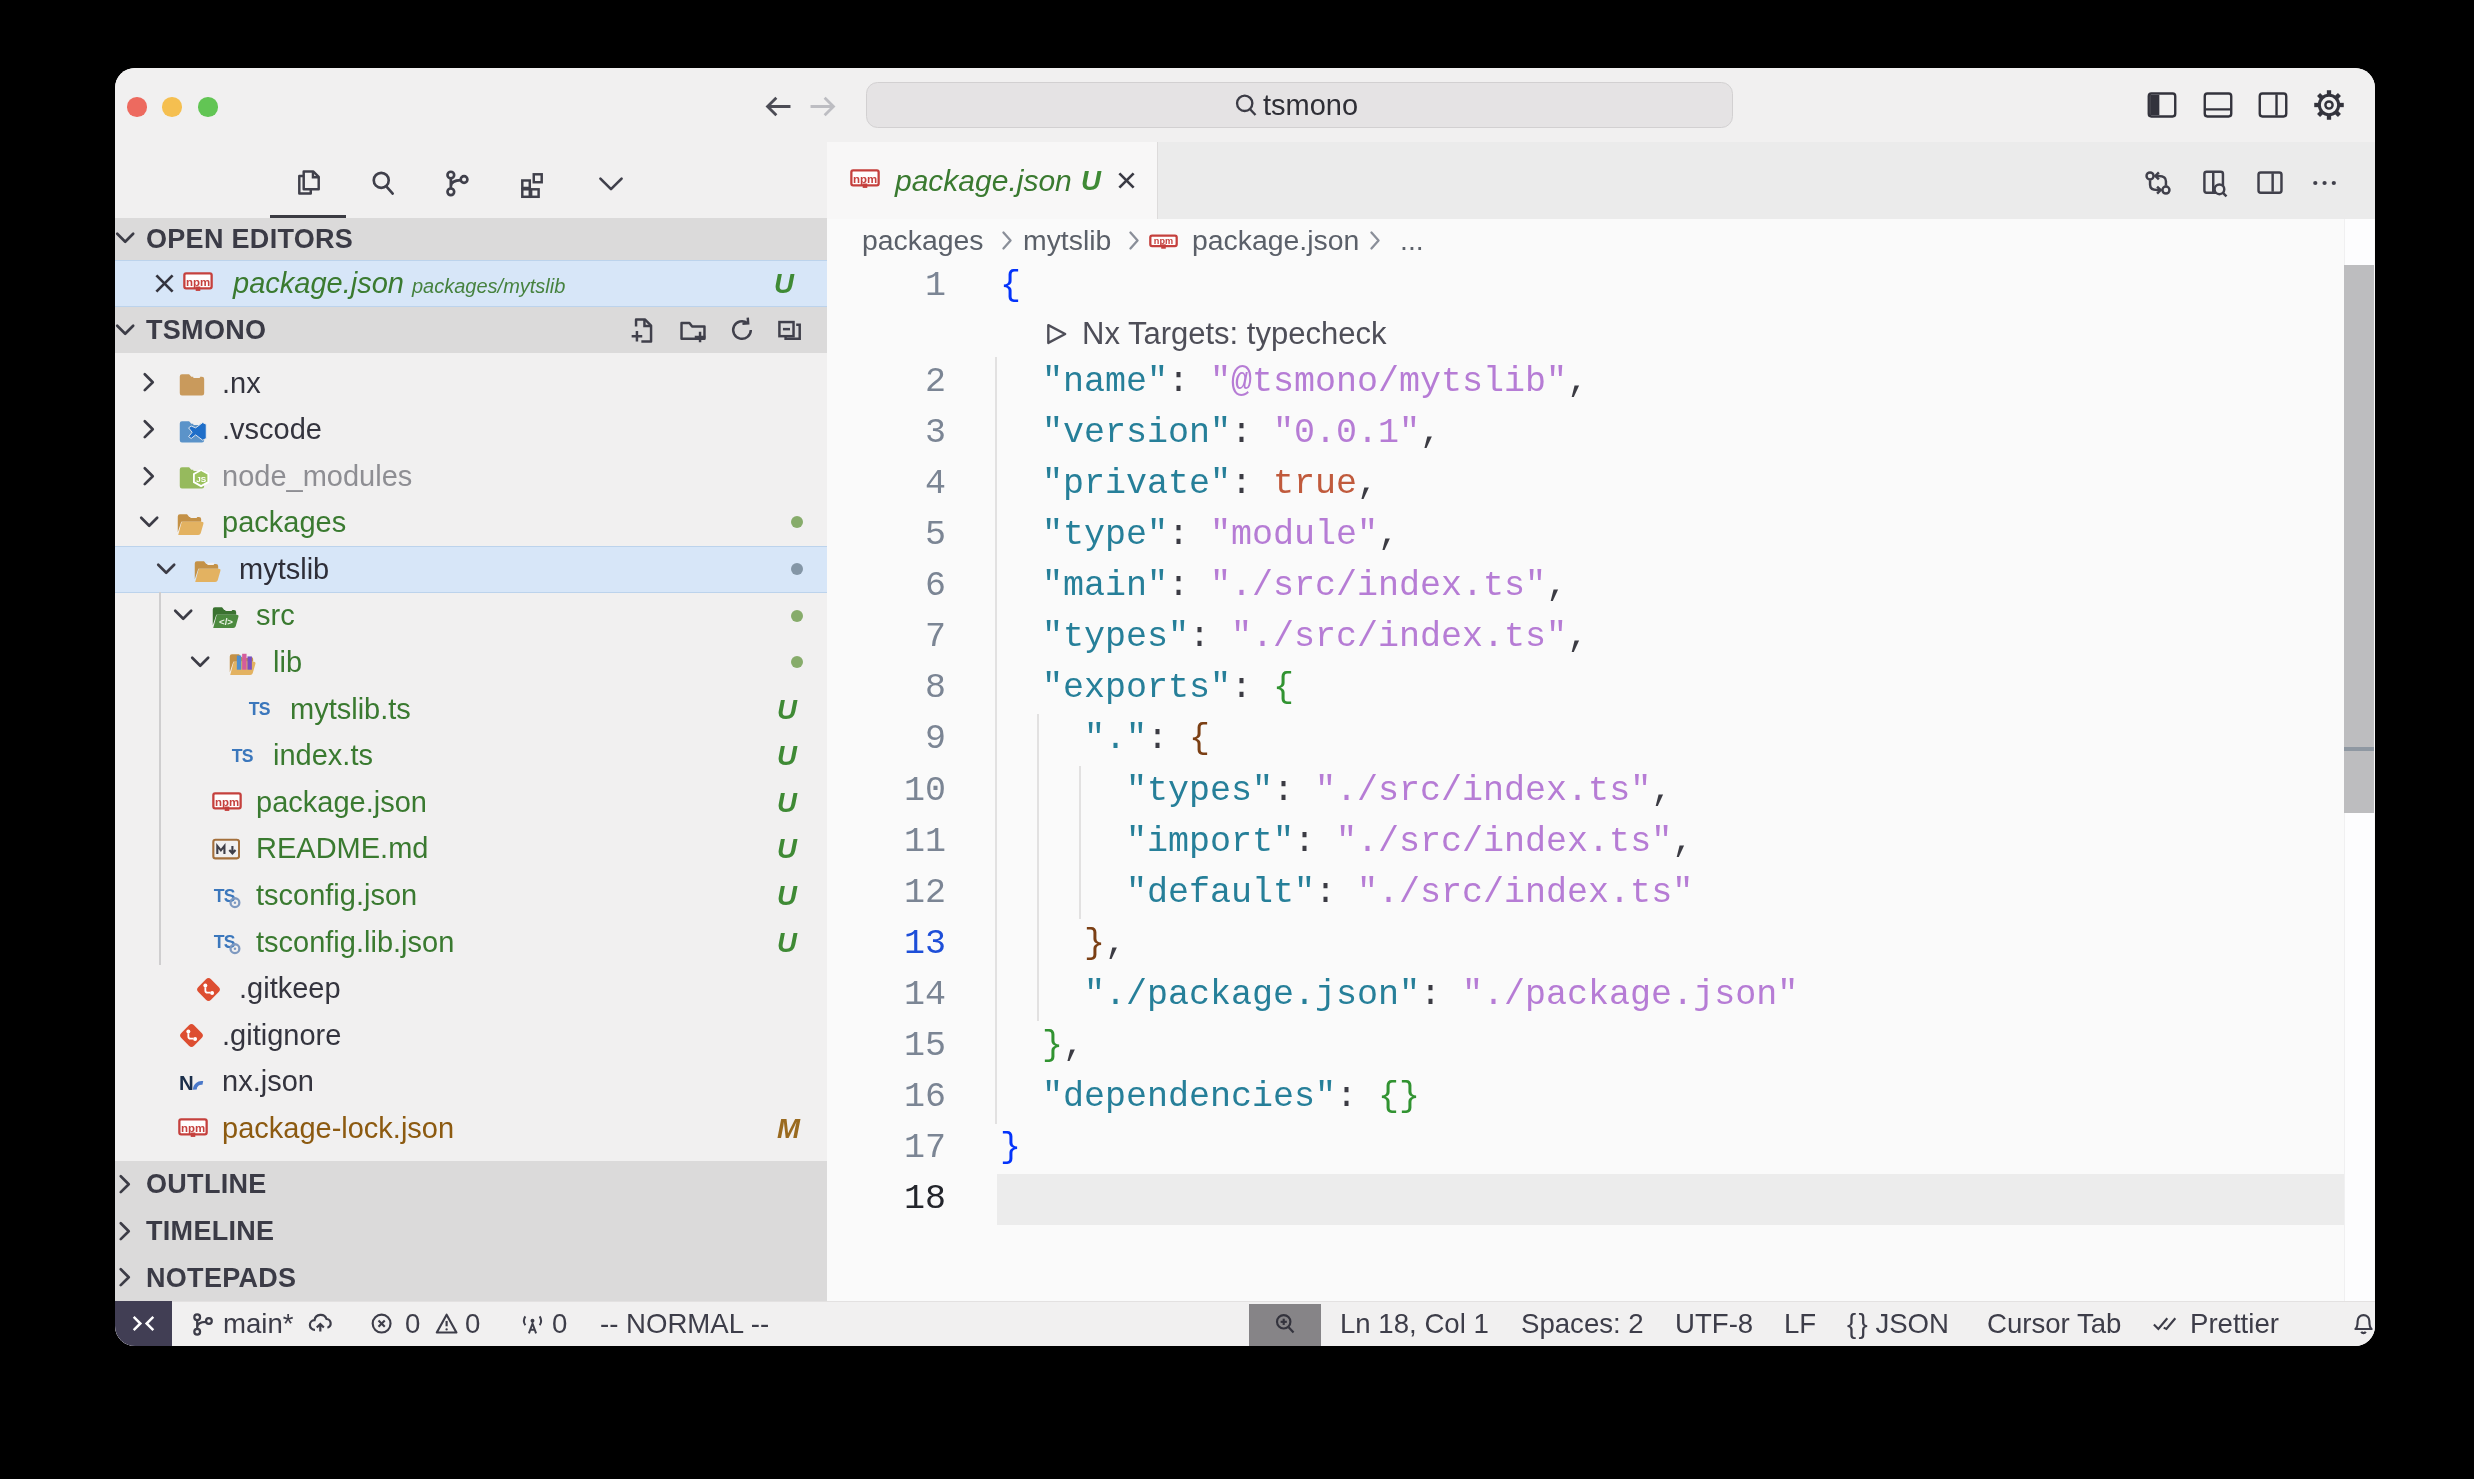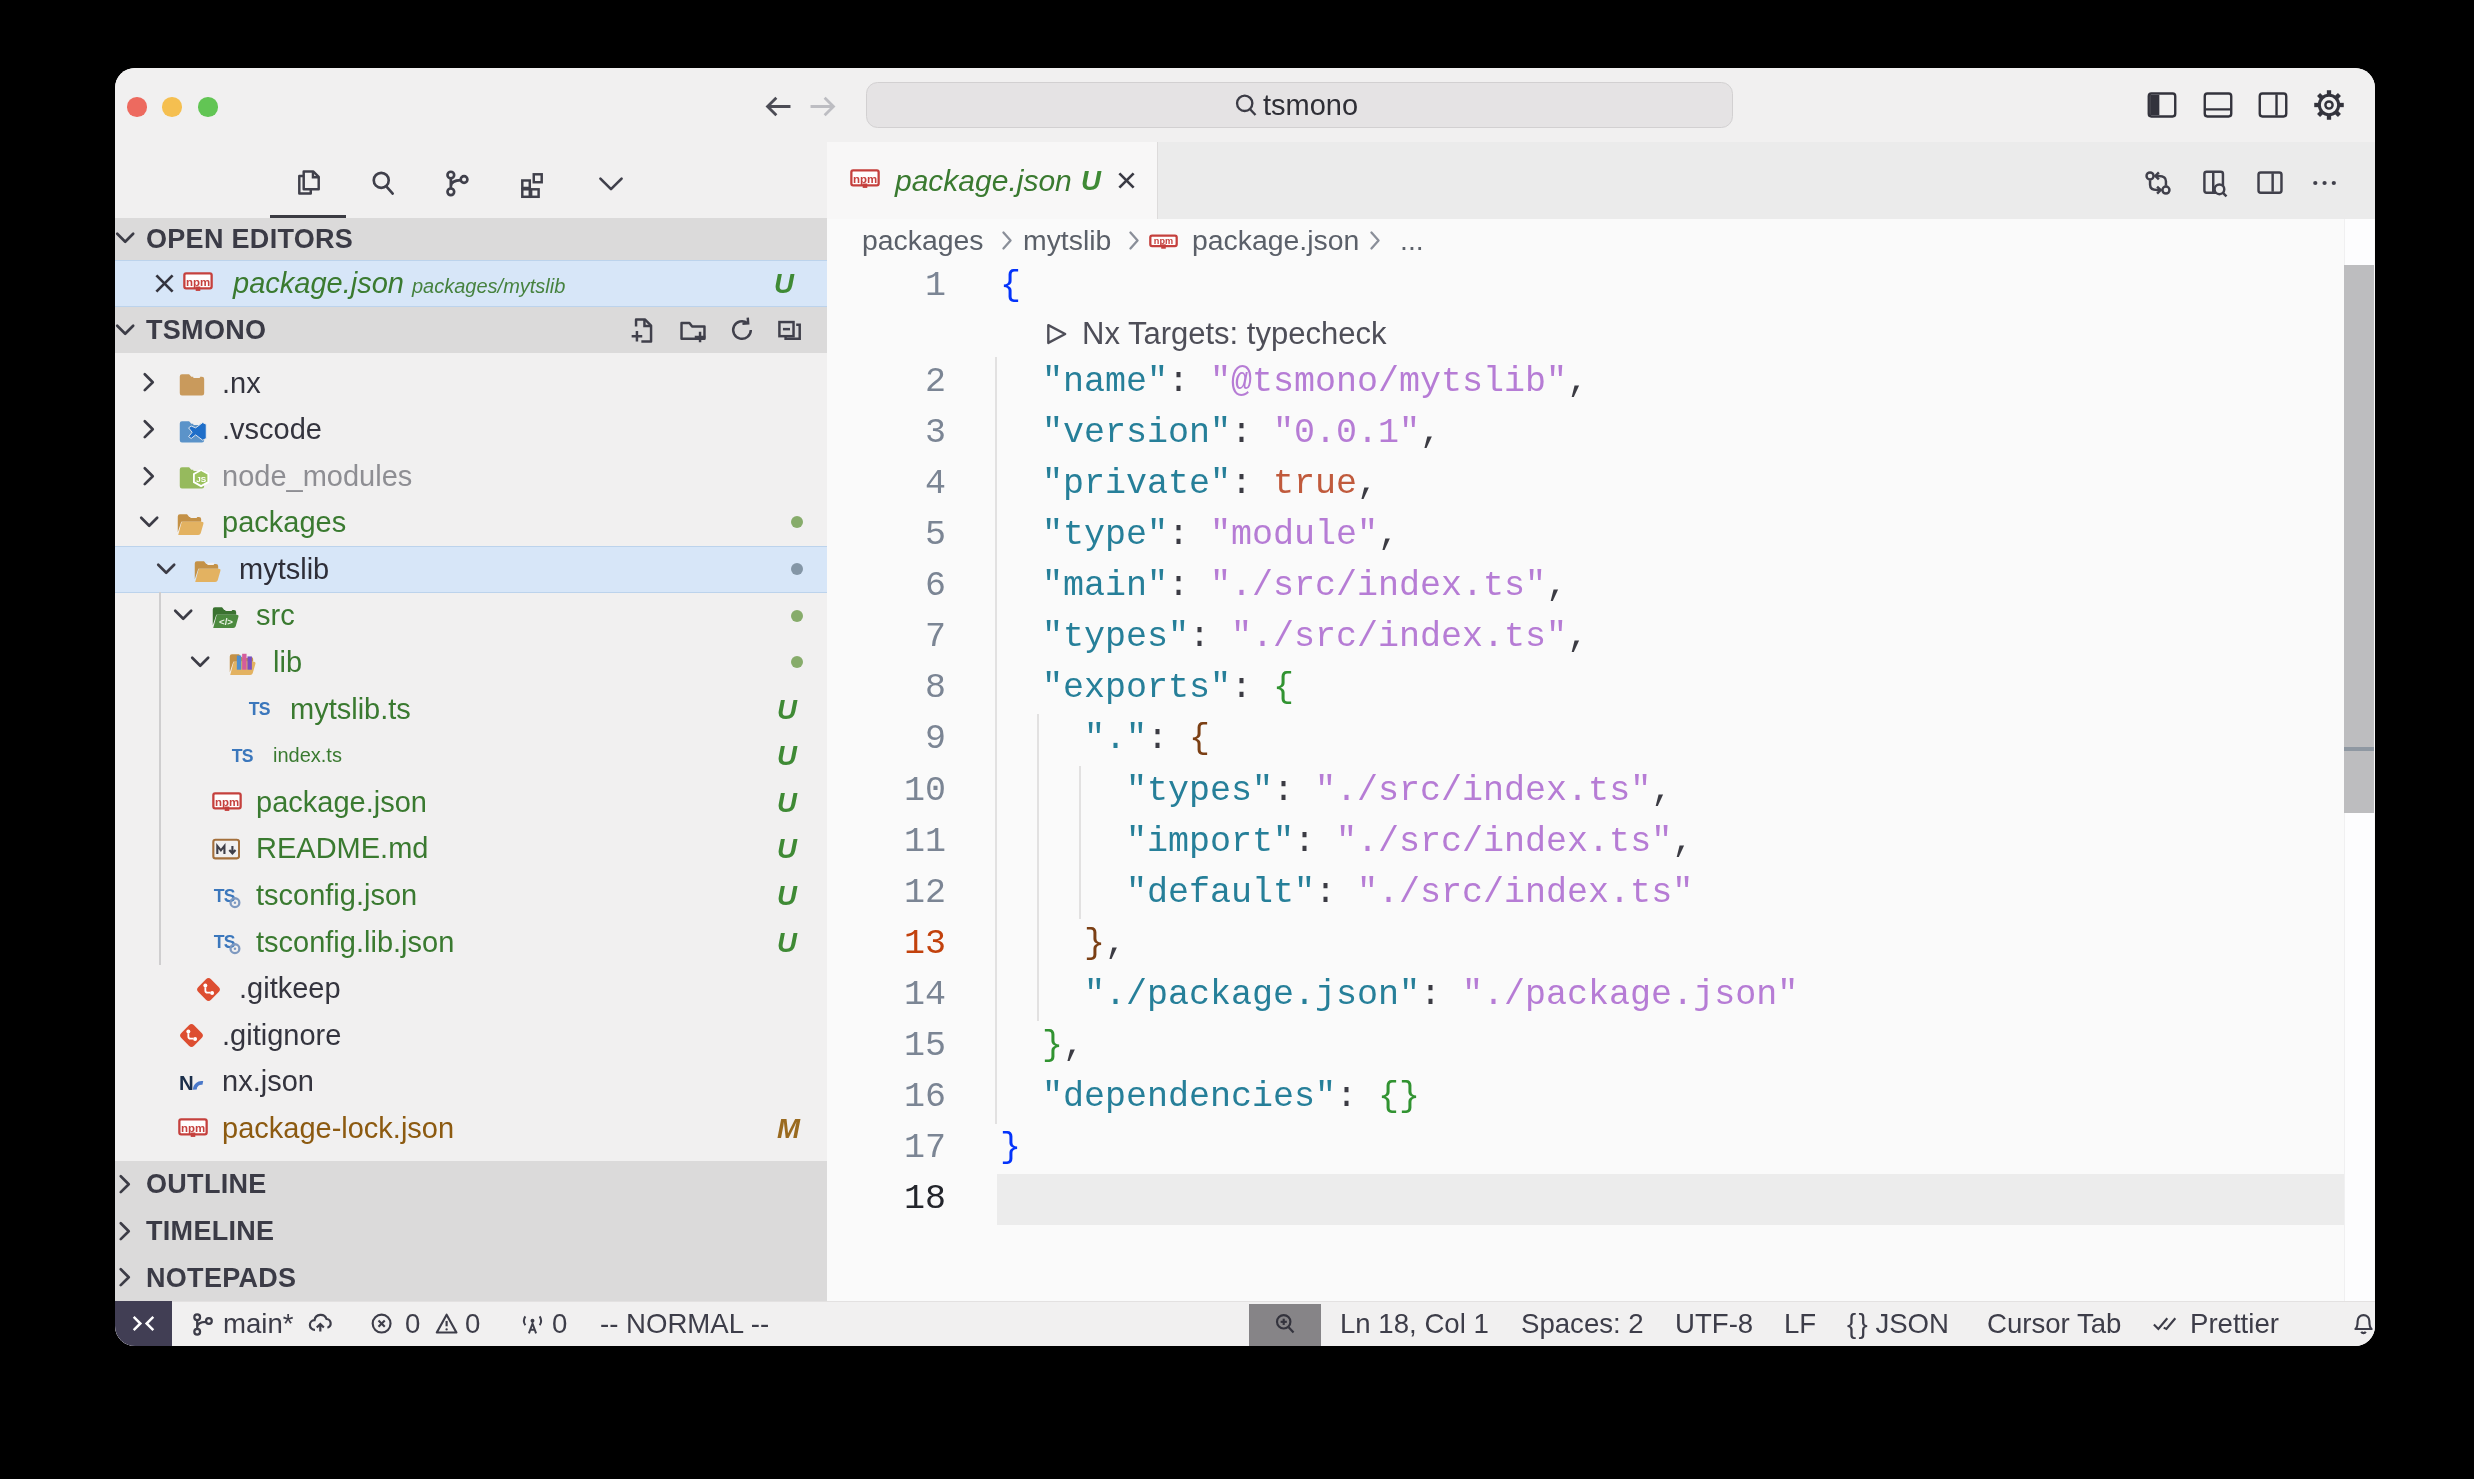--- a/index.html
+++ b/index.html
@@ -207,21 +207,21 @@
 <div class="abs" style="left:158px;top:571px;height:47px;line-height:47px;font-size:29px;color:#3a7a30">lib</div>
 <div class="abs" style="left:676px;top:588px;width:12.4px;height:12.4px;border-radius:50%;background:#87ac6b"></div>
 <svg width="30" height="27" viewBox="0 0 34 30" style="position:absolute;left:132px;top:628px">
       <text x="2" y="21" font-family="Liberation Sans" font-size="20" font-weight="bold" fill="#3b77bc" letter-spacing="-1">TS</text>
     </svg>
 <div class="abs" style="left:175px;top:618px;height:47px;line-height:47px;font-size:29px;color:#3a7a30">mytslib.ts</div>
 <div class="badge" style="left:662px;top:618px;line-height:47px;color:#3f8a35">U</div>
 <svg width="30" height="27" viewBox="0 0 34 30" style="position:absolute;left:115px;top:675px">
       <text x="2" y="21" font-family="Liberation Sans" font-size="20" font-weight="bold" fill="#3b77bc" letter-spacing="-1">TS</text>
     </svg>
-<div class="abs" style="left:158px;top:664px;height:47px;line-height:47px;font-size:20px;color:#3a7a30">index.ts</div>
+<div class="abs" style="left:158px;top:664px;height:47px;line-height:47px;font-size:29px;color:#3a7a30">index.ts</div>
 <div class="badge" style="left:662px;top:664px;line-height:47px;color:#3f8a35">U</div>
 <svg width="30" height="22" viewBox="0 0 34 25" style="position:absolute;left:97px;top:724px">
       <rect x="1.5" y="1.5" width="31" height="17" rx="2" fill="#fffdfd" stroke="#c5403d" stroke-width="2.6"></rect>
       <text x="17.0" y="16" font-family="Liberation Sans" font-size="13.0" font-weight="bold" fill="#c5403d" text-anchor="middle">npm</text>
       <rect x="14.4" y="16.5" width="5.2" height="5" fill="#c5403d"></rect>
     </svg>
 <div class="abs" style="left:141px;top:711px;height:47px;line-height:47px;font-size:29px;color:#3a7a30">package.json</div>
 <div class="badge" style="left:662px;top:711px;line-height:47px;color:#3f8a35">U</div>
 <svg width="28.4" height="27" viewBox="0 0 32 30" style="position:absolute;left:97px;top:768px">
       <rect x="1.5" y="4" width="29" height="21" rx="2.5" fill="none" stroke="#a4703c" stroke-width="2.4"></rect>
@@ -348,21 +348,21 @@
 <div class="lnum" style="top:340px;color:#7b8594">3</div>
 <div class="lnum" style="top:391px;color:#7b8594">4</div>
 <div class="lnum" style="top:442px;color:#7b8594">5</div>
 <div class="lnum" style="top:493px;color:#7b8594">6</div>
 <div class="lnum" style="top:544px;color:#7b8594">7</div>
 <div class="lnum" style="top:595px;color:#7b8594">8</div>
 <div class="lnum" style="top:646px;color:#7b8594">9</div>
 <div class="lnum" style="top:698px;color:#7b8594">10</div>
 <div class="lnum" style="top:749px;color:#7b8594">11</div>
 <div class="lnum" style="top:800px;color:#7b8594">12</div>
-<div class="lnum" style="top:851px;color:#c2410c">13</div>
+<div class="lnum" style="top:851px;color:#1d4ed8">13</div>
 <div class="lnum" style="top:902px;color:#7b8594">14</div>
 <div class="lnum" style="top:953px;color:#7b8594">15</div>
 <div class="lnum" style="top:1004px;color:#7b8594">16</div>
 <div class="lnum" style="top:1055px;color:#7b8594">17</div>
 <div class="lnum" style="top:1106px;color:#23252b">18</div>
 <svg width="28.4" height="27" viewBox="0 0 32 30" style="position:absolute;left:928px;top:253px">
       <path d="M6 4.5 l19 10 L6 24.5 z" fill="none" stroke="#4e4e58" stroke-width="2.7" stroke-linejoin="round"></path>
     </svg>
 <div class="abs" style="left:967px;top:244px;height:44px;line-height:44px;font-size:31px;color:#4e4e58">Nx Targets: typecheck</div>
 <div class="code" style="top:193px"><span class="b1">{</span></div>

